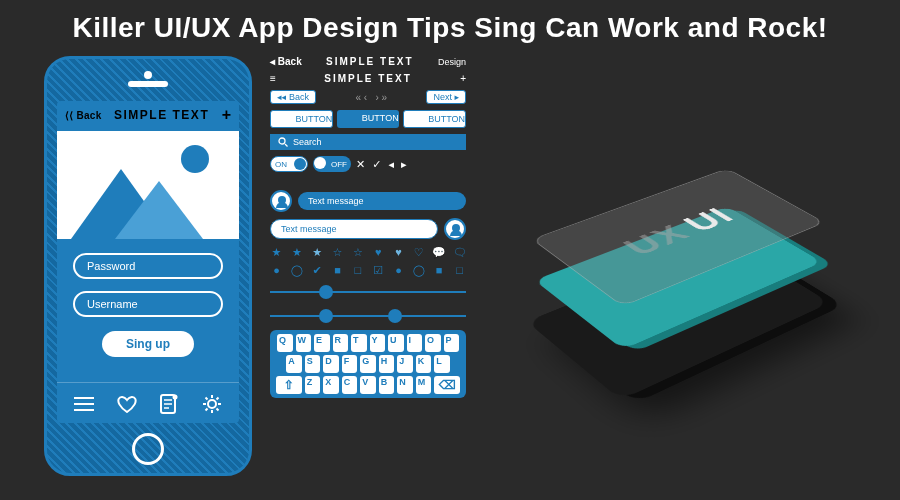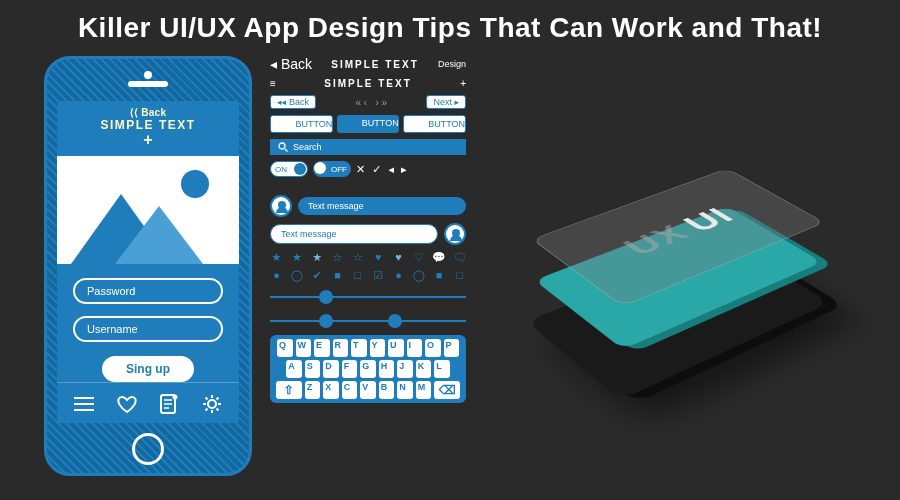--- a/index.html
+++ b/index.html
@@ -66,22 +66,21 @@
     background: #1f7dbb;
     border-radius: 4px;
     display: flex;
     flex-direction: column;
   }
   .nav-row {
     display: flex;
     align-items: center;
     justify-content: space-between;
     padding: 6px 8px 4px;
-    color: #fef9c3;
-    flex-direction: column;
+    color: #000000;
   }
   .nav-back { font-size: 10px; font-weight: 600; letter-spacing: .3px; }
   .nav-title { font-size: 12px; font-weight: 700; letter-spacing: 1.5px; }
   .nav-plus { font-size: 16px; font-weight: 700; line-height: 1; }
   .hero {
     background: #fff;
     margin: 4px 0 8px;
     height: 108px;
     position: relative;
     overflow: hidden;
@@ -140,21 +139,21 @@
     position: absolute;
     left: 270px;
     top: 6px;
     width: 196px;
     color: #fff;
     font-size: 10px;
   }
   .krow { display:flex; align-items:center; justify-content:space-between; margin-bottom:6px; gap:4px;}
   .ksmall { font-size:9px; }
   .ktitle { letter-spacing: 2px; font-weight:600; font-size:10px;}
-  .kback { font-size:14px;}
+  .kback { font-size:10px;font-weight:bold;}
   .kpill {
     background:#fff; color:#1f7dbb; border-radius:3px;
     padding:1px 6px; font-size:9px; display:inline-flex; align-items:center; gap:3px;
     border:1px solid #1f7dbb;
   }
   .btnrow { display:flex; gap:4px; margin-bottom:6px;}
   .kbtn { flex:1; text-align:right; font-size:9px; padding:3px 0; border-radius:3px;}
   .kbtn.primary { background:#1f7dbb; color:#fff;}
   .kbtn.outline { background:#fff; color:#1f7dbb; border:1px solid #1f7dbb;}
   .search {
@@ -242,21 +241,21 @@
     letter-spacing:2px;
   }
   .glass-text .ui {
     font-size:44px; font-weight:800; color:#e9e9e9;
     letter-spacing:2px;
   }
 </style>
 </head>
 <body>
 
-<h1 class="page-title">Killer UI/UX App Design Tips That Can Work and That!</h1>
+<h1 class="page-title">Killer UI/UX App Design Tips Sing Can Work and Rock!</h1>
 
 <div class="stage">
 
   <div class="phone">
     <div class="screen">
       <div class="nav-row">
         <span class="nav-back">⟨⟨ Back</span>
         <span class="nav-title">SIMPLE TEXT</span>
         <span class="nav-plus">+</span>
       </div>

